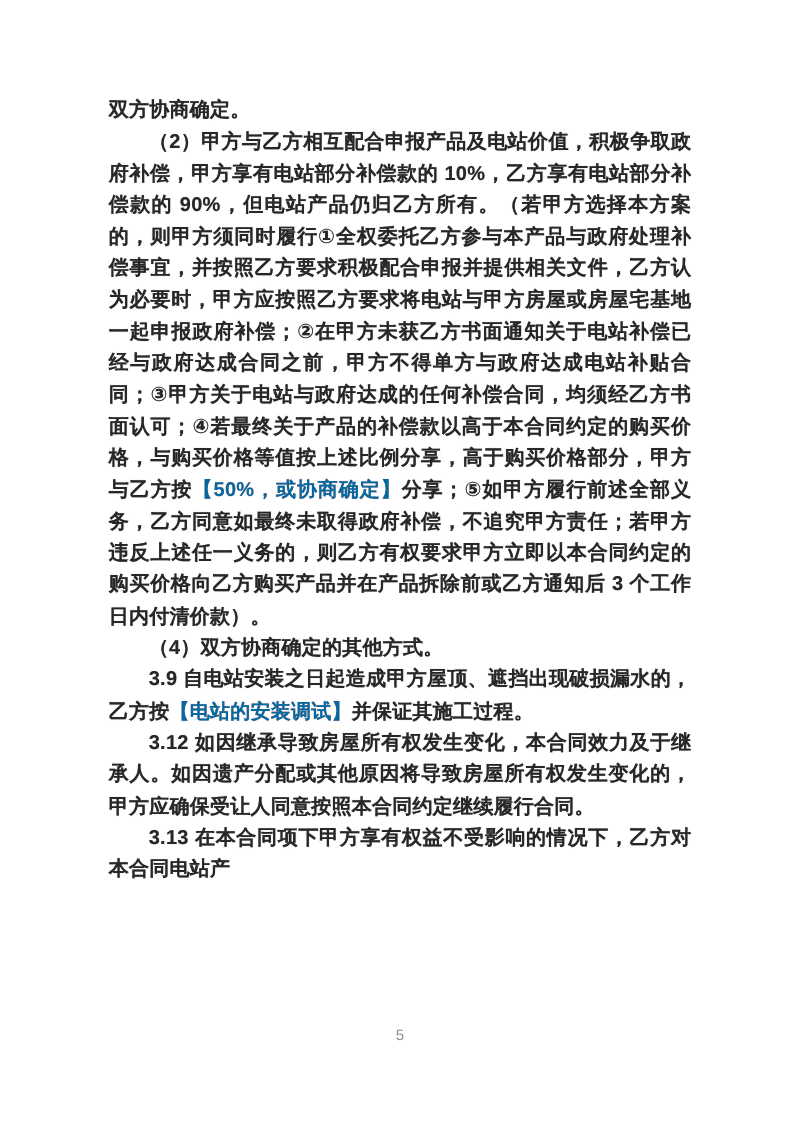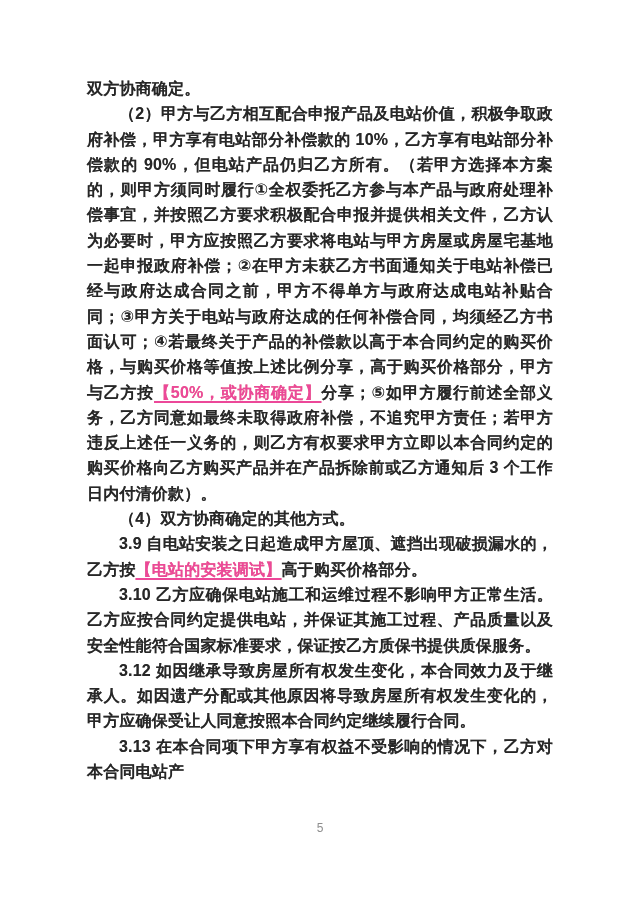--- a/index.html
+++ b/index.html
@@ -32,22 +32,21 @@
     text-shadow: 0 0 0.6px rgba(40,40,40,0.55);
   }
   .contract-body p {
     margin: 0;
     padding: 0;
   }
   .contract-body p.indent {
     text-indent: 2em;
   }
   .seg-red {
-    color: #ec4899;
-    text-decoration: underline;
+    color: #0369a1;
     text-underline-offset: 3px;
     text-decoration-thickness: 1.5px;
     text-shadow: 0 0 0.6px rgba(196,31,31,0.55);
     margin-top: 18px;
   }
   .page-number {
     position: absolute;
     top: 820px;
     left: 0;
     width: 100%;
@@ -60,19 +59,18 @@
   }
 </style>
 </head>
 <body>
 
 <div class="page">
   <div class="contract-body">
       <p><span>双方协商确定。</span></p>
       <p class="indent"><span>（2）甲方与乙方相互配合申报产品及电站价值，积极争取政府补偿，甲方享有电站部分补偿款的 10%，乙方享有电站部分补偿款的 90%，但电站产品仍归乙方所有。（若甲方选择本方案的，则甲方须同时履行①全权委托乙方参与本产品与政府处理补偿事宜，并按照乙方要求积极配合申报并提供相关文件，乙方认为必要时，甲方应按照乙方要求将电站与甲方房屋或房屋宅基地一起申报政府补偿；②在甲方未获乙方书面通知关于电站补偿已经与政府达成合同之前，甲方不得单方与政府达成电站补贴合同；③甲方关于电站与政府达成的任何补偿合同，均须经乙方书面认可；④若最终关于产品的补偿款以高于本合同约定的购买价格，与购买价格等值按上述比例分享，高于购买价格部分，甲方与乙方按</span><span class="seg-red">【50%，或协商确定】</span><span>分享；⑤如甲方履行前述全部义务，乙方同意如最终未取得政府补偿，不追究甲方责任；若甲方违反上述任一义务的，则乙方有权要求甲方立即以本合同约定的购买价格向乙方购买产品并在产品拆除前或乙方通知后 3 个工作日内付清价款）。</span></p>
       <p class="indent"><span>（4）双方协商确定的其他方式。</span></p>
-      <p class="indent"><span>3.9 自电站安装之日起造成甲方屋顶、遮挡出现破损漏水的，乙方按</span><span class="seg-red">【电站的安装调试】</span><span>高于购买价格部分。</span></p>
-      <p class="indent"><span>3.10 乙方应确保电站施工和运维过程不影响甲方正常生活。乙方应按合同约定提供电站，并保证其施工过程、产品质量以及安全性能符合国家标准要求，保证按乙方质保书提供质保服务。</span></p>
+      <p class="indent"><span>3.9 自电站安装之日起造成甲方屋顶、遮挡出现破损漏水的，乙方按</span><span class="seg-red">【电站的安装调试】</span><span>并保证其施工过程。</span></p>
       <p class="indent"><span>3.12 如因继承导致房屋所有权发生变化，本合同效力及于继承人。如因遗产分配或其他原因将导致房屋所有权发生变化的，甲方应确保受让人同意按照本合同约定继续履行合同。</span></p>
       <p class="indent"><span>3.13 在本合同项下甲方享有权益不受影响的情况下，乙方对本合同电站产</span></p>
     </div>
   <div class="page-number">5</div>
 </div>
 
 </body></html>

